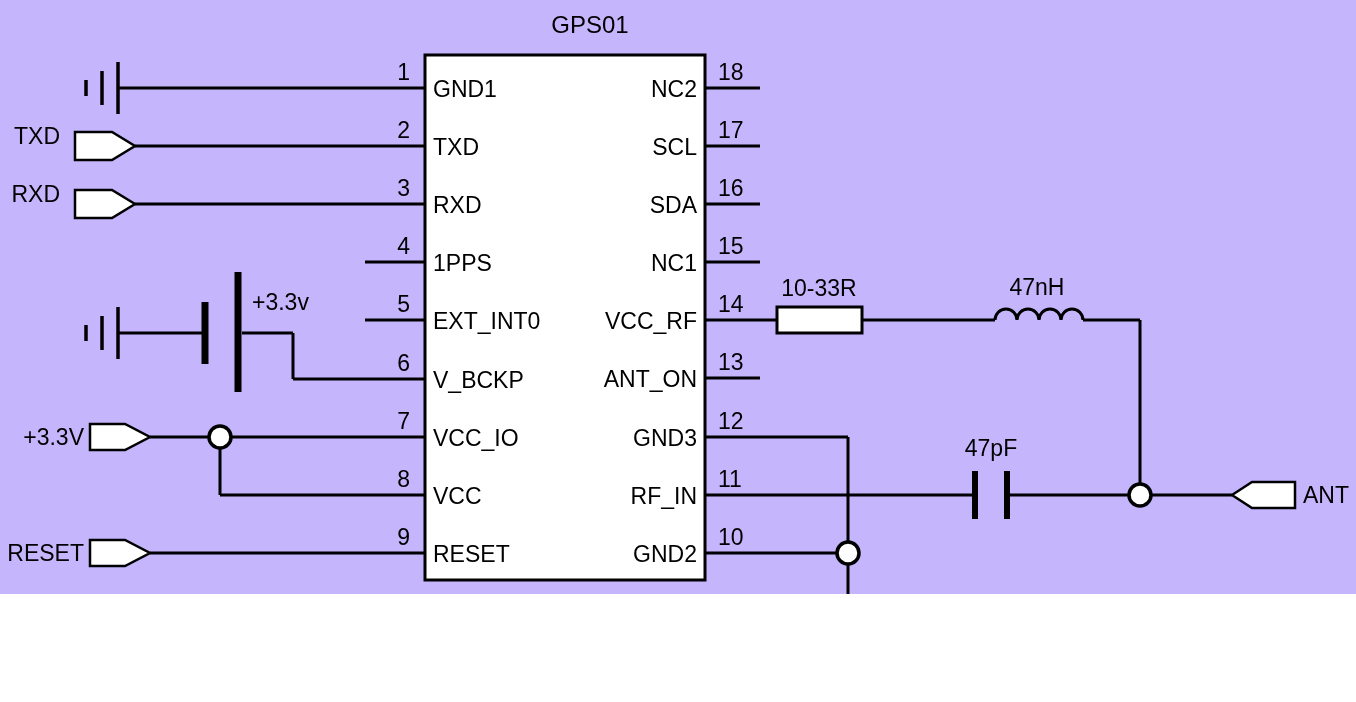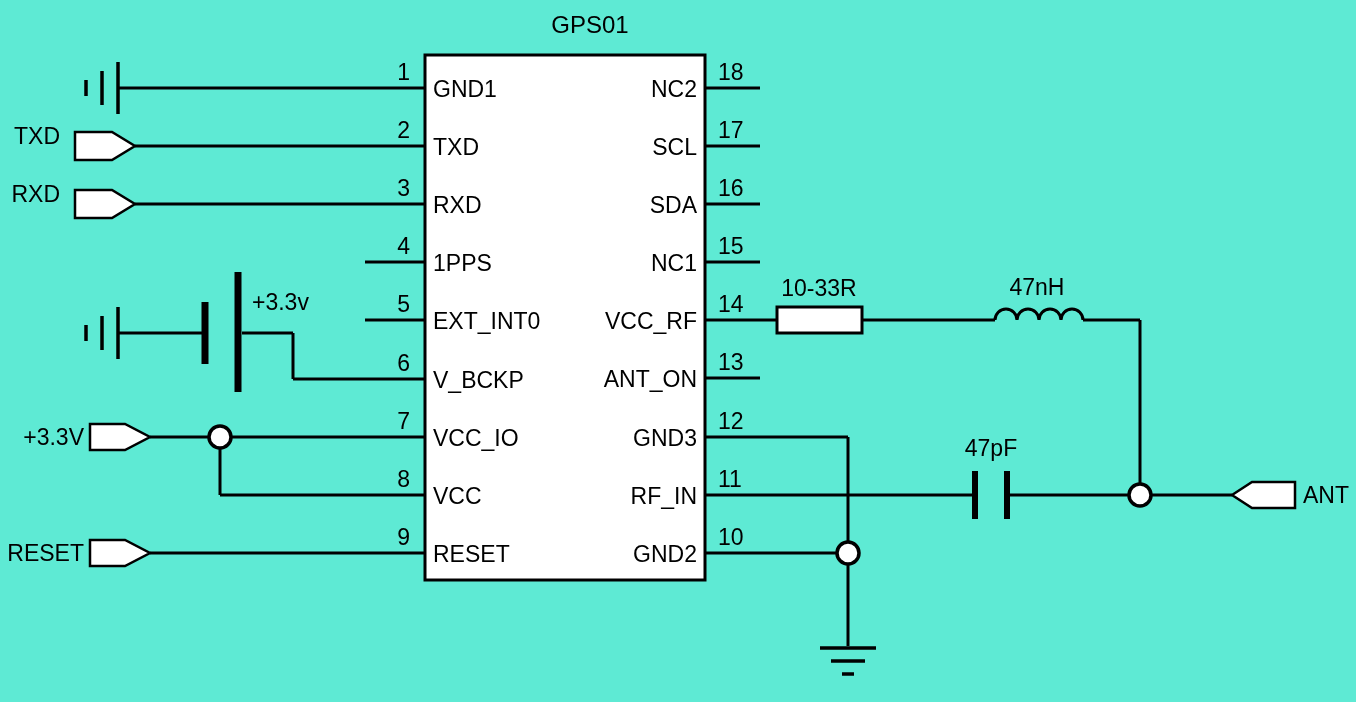--- a/index.html
+++ b/index.html
@@ -3,22 +3,22 @@
 <meta charset="utf-8">
 <style>
   html, body {
     margin: 0;
     padding: 0;
     background: #ffffff;
   }
   .canvas {
     position: relative;
     width: 1356px;
-    height: 702px;
-    background: #5eead4;
+    height: 594px;
+    background: #c4b5fd;
     font-family: "Liberation Sans", sans-serif;
   }
   svg {
     display: block;
   }
   .wire {
     stroke: #000;
     stroke-width: 3;
     fill: none;
   }

